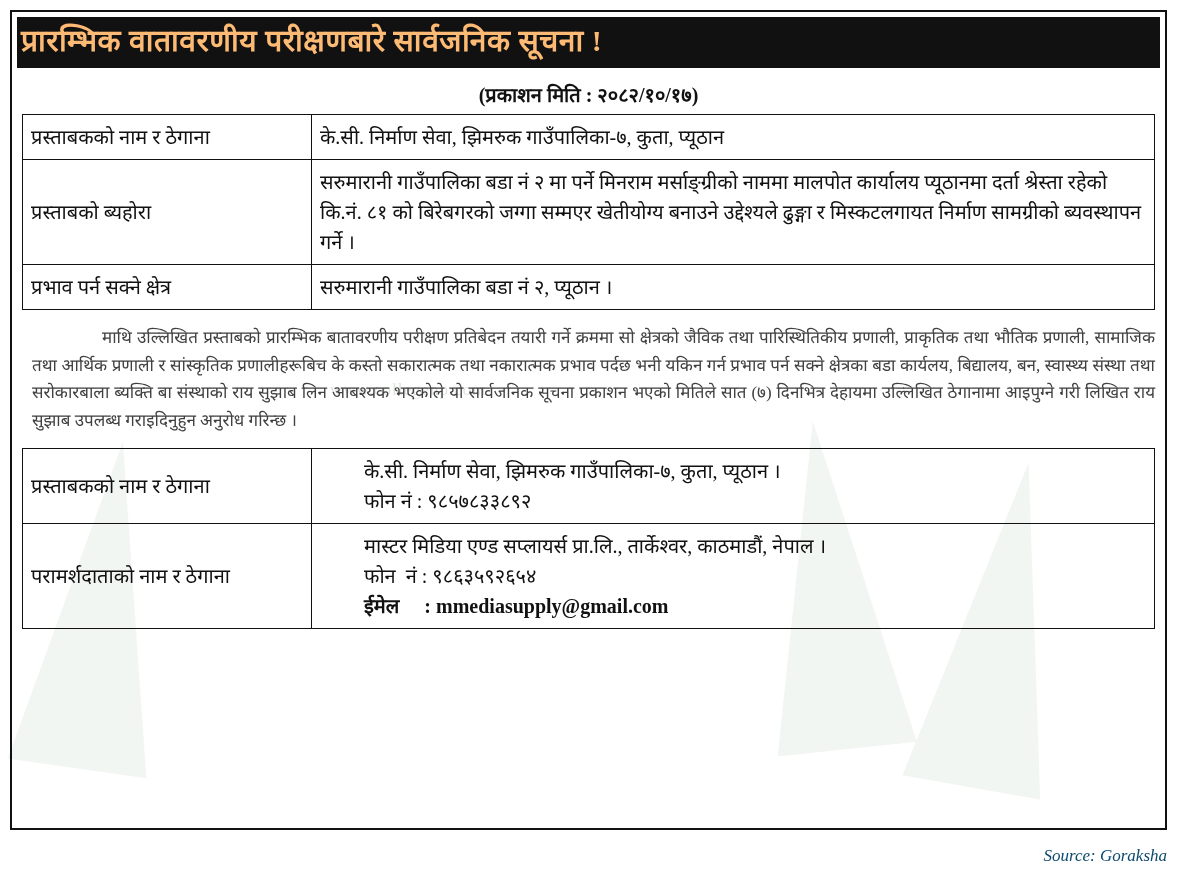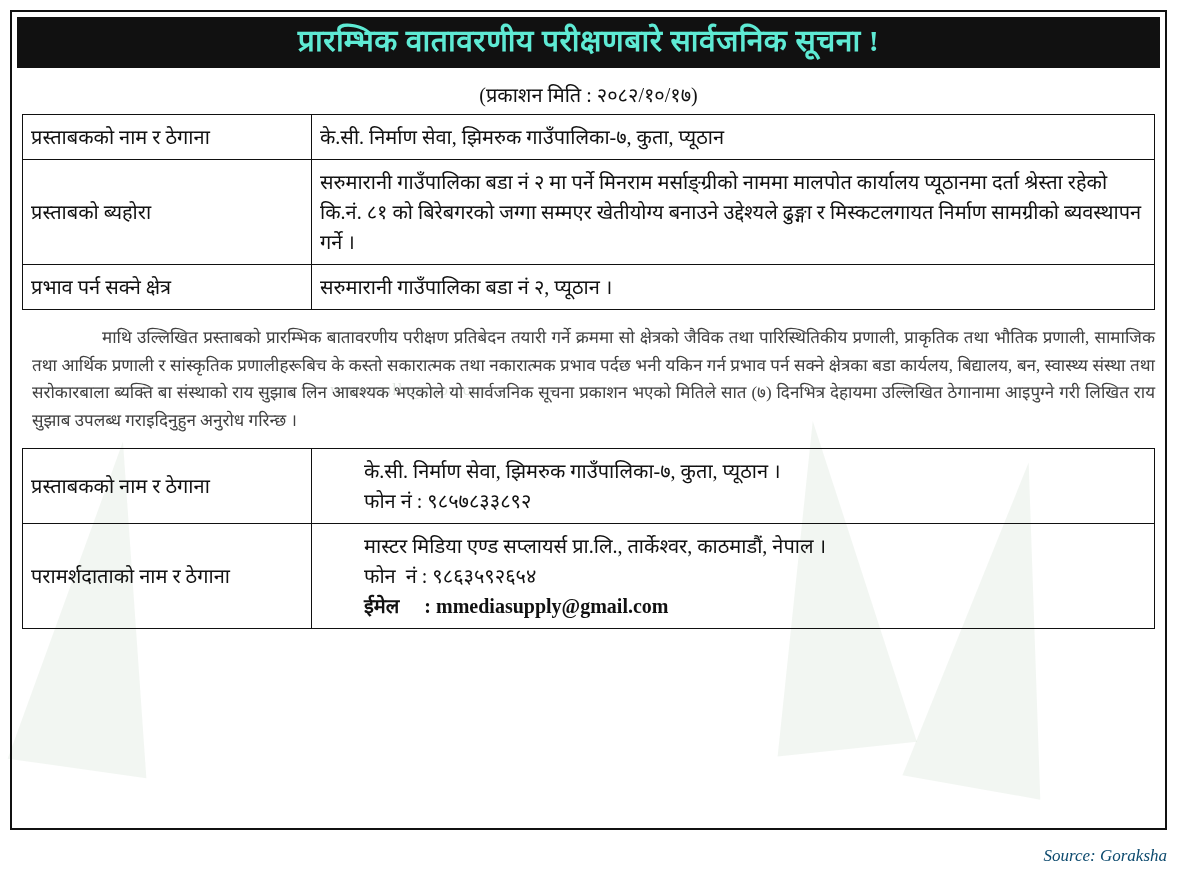--- a/index.html
+++ b/index.html
@@ -62,36 +62,37 @@
     height: 820px;
     border: 2px solid #111;
     box-sizing: border-box;
     background: transparent;
     z-index: 1;
   }
 
   .title-bar {
     margin: 5px;
     background: #111;
-    color: #5eead4;
-    text-align: center;
+    color: #fdba74;
+    text-align: left;
     padding: 6px 4px 9px 4px;
     font-size: 30px;
     font-weight: bold;
     letter-spacing: 0.5px;
     line-height: 1.2;
     font-family: "Liberation Serif", serif;
   }
 
   .pub-date {
     text-align: center;
     font-size: 20px;
     padding: 8px 0 6px 0;
     font-family: "Liberation Serif", serif;
     color: #111;
+    font-weight: bold;
   }
 
   .intro {
     font-size: 21px;
     line-height: 1.55;
     padding: 0 10px 8px 10px;
     color: #111;
     font-family: "Liberation Serif", serif;
     text-align: justify;
   }

